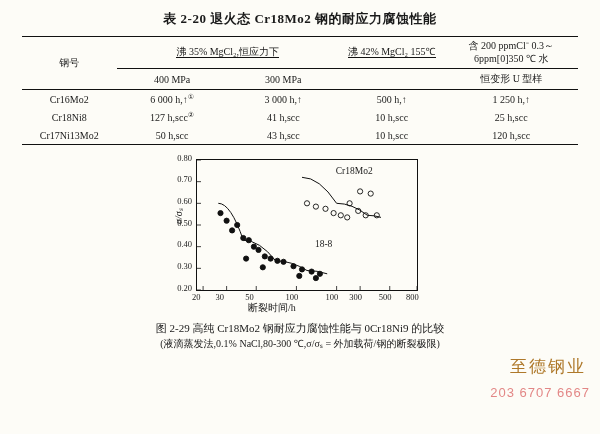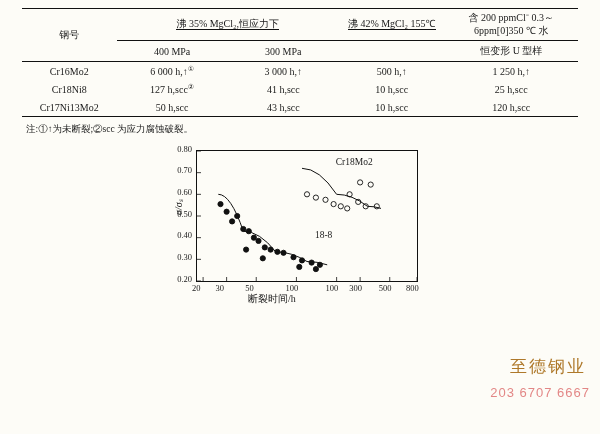--- a/index.html
+++ b/index.html
@@ -146,20 +146,21 @@
     opacity: 0.9;
     font-family: "Liberation Sans", sans-serif;
     letter-spacing: 1px;
   }
 </style>
 </head>
 <body>
 
 <div class="page">
 
+  <div class="table-title">表 2-20    退火态 Cr18Mo2 钢的耐应力腐蚀性能</div>
 
   <div class="table-wrap">
     <table class="data">
       <colgroup>
         <col class="col-steel">
           <col class="col-a">
           <col class="col-b">
           <col class="col-c">
           <col class="col-d">
       </colgroup>
@@ -202,21 +203,20 @@
           <td>Cr17Ni13Mo2</td>
           <td><span>50 h,scc</span></td>
           <td><span>43 h,scc</span></td>
           <td><span>10 h,scc</span></td>
           <td><span>120 h,scc</span></td>
         </tr>
       </tbody>
     </table>
   </div>
 
-  <div class="note">注:①↑为未断裂;②scc 为应力腐蚀破裂。</div>
 
   <div class="chart-block">
     <div class="ylabel">σ/σₛ</div>
     <div class="chart-area">
       <svg class="chart-svg" id="chart-svg" width="220" height="130">
           <line x1="0" y1="130" x2="4" y2="130" stroke="#111" stroke-width="0.8"></line>
           <line x1="0" y1="108.33333333333334" x2="4" y2="108.33333333333334" stroke="#111" stroke-width="0.8"></line>
           <line x1="0" y1="86.66666666666667" x2="4" y2="86.66666666666667" stroke="#111" stroke-width="0.8"></line>
           <line x1="0" y1="65.00000000000001" x2="4" y2="65.00000000000001" stroke="#111" stroke-width="0.8"></line>
           <line x1="0" y1="43.33333333333336" x2="4" y2="43.33333333333336" stroke="#111" stroke-width="0.8"></line>
@@ -283,17 +283,21 @@
         <div class="xtick" style="left: 325.619px; top: 141px;">100</div>
         <div class="xtick" style="left: 349.129px; top: 141px;">300</div>
         <div class="xtick" style="left: 378.748px; top: 141px;">500</div>
         <div class="xtick" style="left: 406px; top: 141px;">800</div>
       </div>
     <div class="ser-label" id="lab-0" style="left: 335.723px; top: 15px;">Cr18Mo2</div>
     <div class="ser-label" id="lab-1" style="left: 314.938px; top: 88.6667px;">18-8</div>
     <div class="xlabel">断裂时间/h</div>
   </div>
 
+  <div class="caption">
+    <div class="l1">图 2-29   高纯 Cr18Mo2 钢耐应力腐蚀性能与 0Cr18Ni9 的比较</div>
+    <div class="l2">(液滴蒸发法,0.1% NaCl,80-300 ℃,σ/σₛ = 外加载荷/钢的断裂极限)</div>
+  </div>
 
   <div class="wm-text">至德钢业</div>
   <div class="wm-phone">203 6707 6667</div>
 
 </div>
 
 </body></html>

